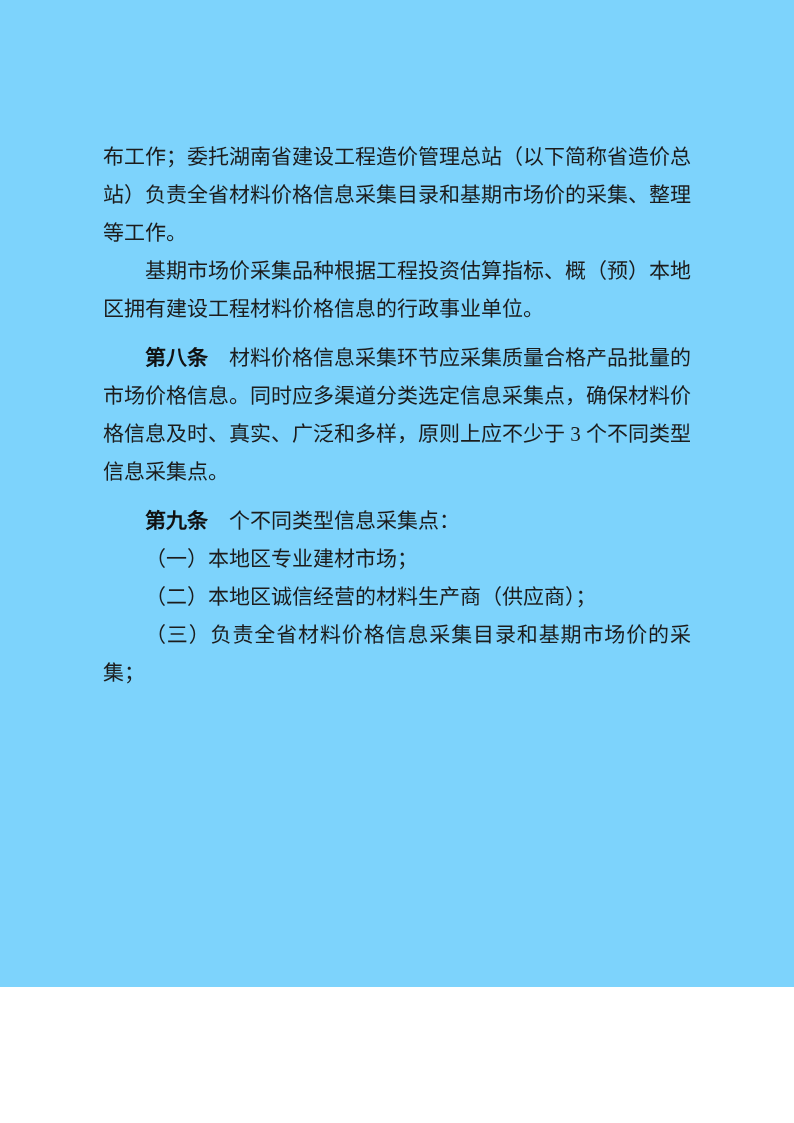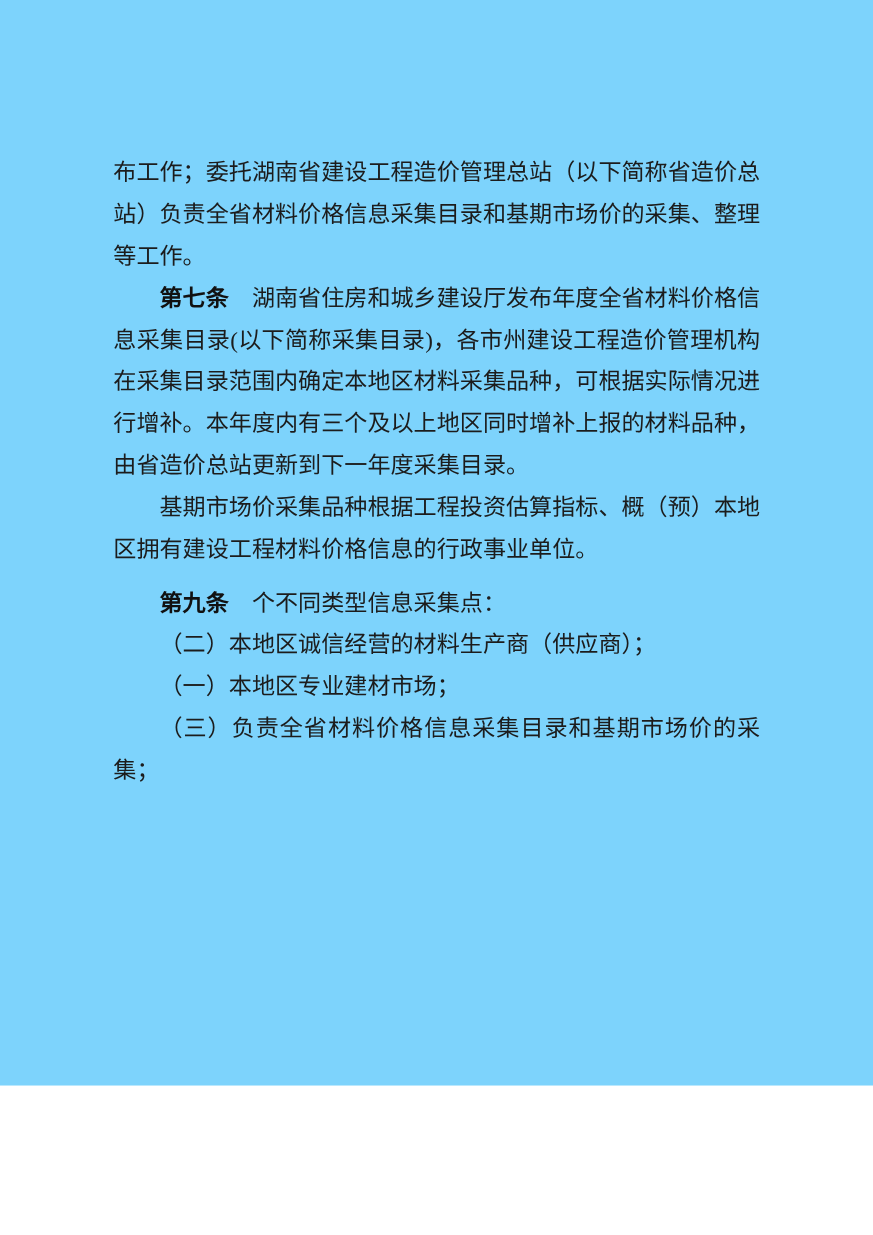--- a/index.html
+++ b/index.html
@@ -52,29 +52,29 @@
 </style>
 </head>
 <body>
 
 <div class="page">
   <div class="content">
 
     <p class="para"><span class="ptext">布工作；委托湖南省建设工程造价管理总站（以下简称省造价总站）负责全省材料价格信息采集目录和基期市场价的采集、整理等工作。</span></p>
 
 
-    <p class="para indent"><b class="clause">第七条　</b><span class="ptext">湖南省住房和城乡建设厅发布年度全省材料价格信息采集目录(以下简称采集目录)，各市州建设工程造价管理机构在采集目录范围内确定本地区材料采集品种，可根据实际情况进行增补。本年度内有三个及以上地区同时增补上报的材料品种，由省造价总站更新到下一年度采集目录。</span></p>
 
     <p class="para indent"><span class="ptext">基期市场价采集品种根据工程投资估算指标、概（预）本地区拥有建设工程材料价格信息的行政事业单位。</span></p>
 
+    <p class="para indent gap"><b class="clause">第八条　</b><span class="ptext">材料价格信息采集环节应采集质量合格产品批量的市场价格信息。同时应多渠道分类选定信息采集点，确保材料价格信息及时、真实、广泛和多样，原则上应不少于 3 个不同类型信息采集点。</span></p>
 
     <p class="para indent gap"><b class="clause">第九条　</b><span class="ptext">个不同类型信息采集点：</span></p>
 
+    <p class="para indent"><span class="ptext">（一）本地区专业建材市场；</span></p>
+
     <p class="para indent"><span class="ptext">（二）本地区诚信经营的材料生产商（供应商）；</span></p>
-
-    <p class="para indent"><span class="ptext">（一）本地区专业建材市场；</span></p>
 
     <p class="para indent"><span class="ptext">（三）负责全省材料价格信息采集目录和基期市场价的采集；</span></p>
 
   </div>
 
   <div class="page-number">— 4 —</div>
 </div>
 
 </body></html>

